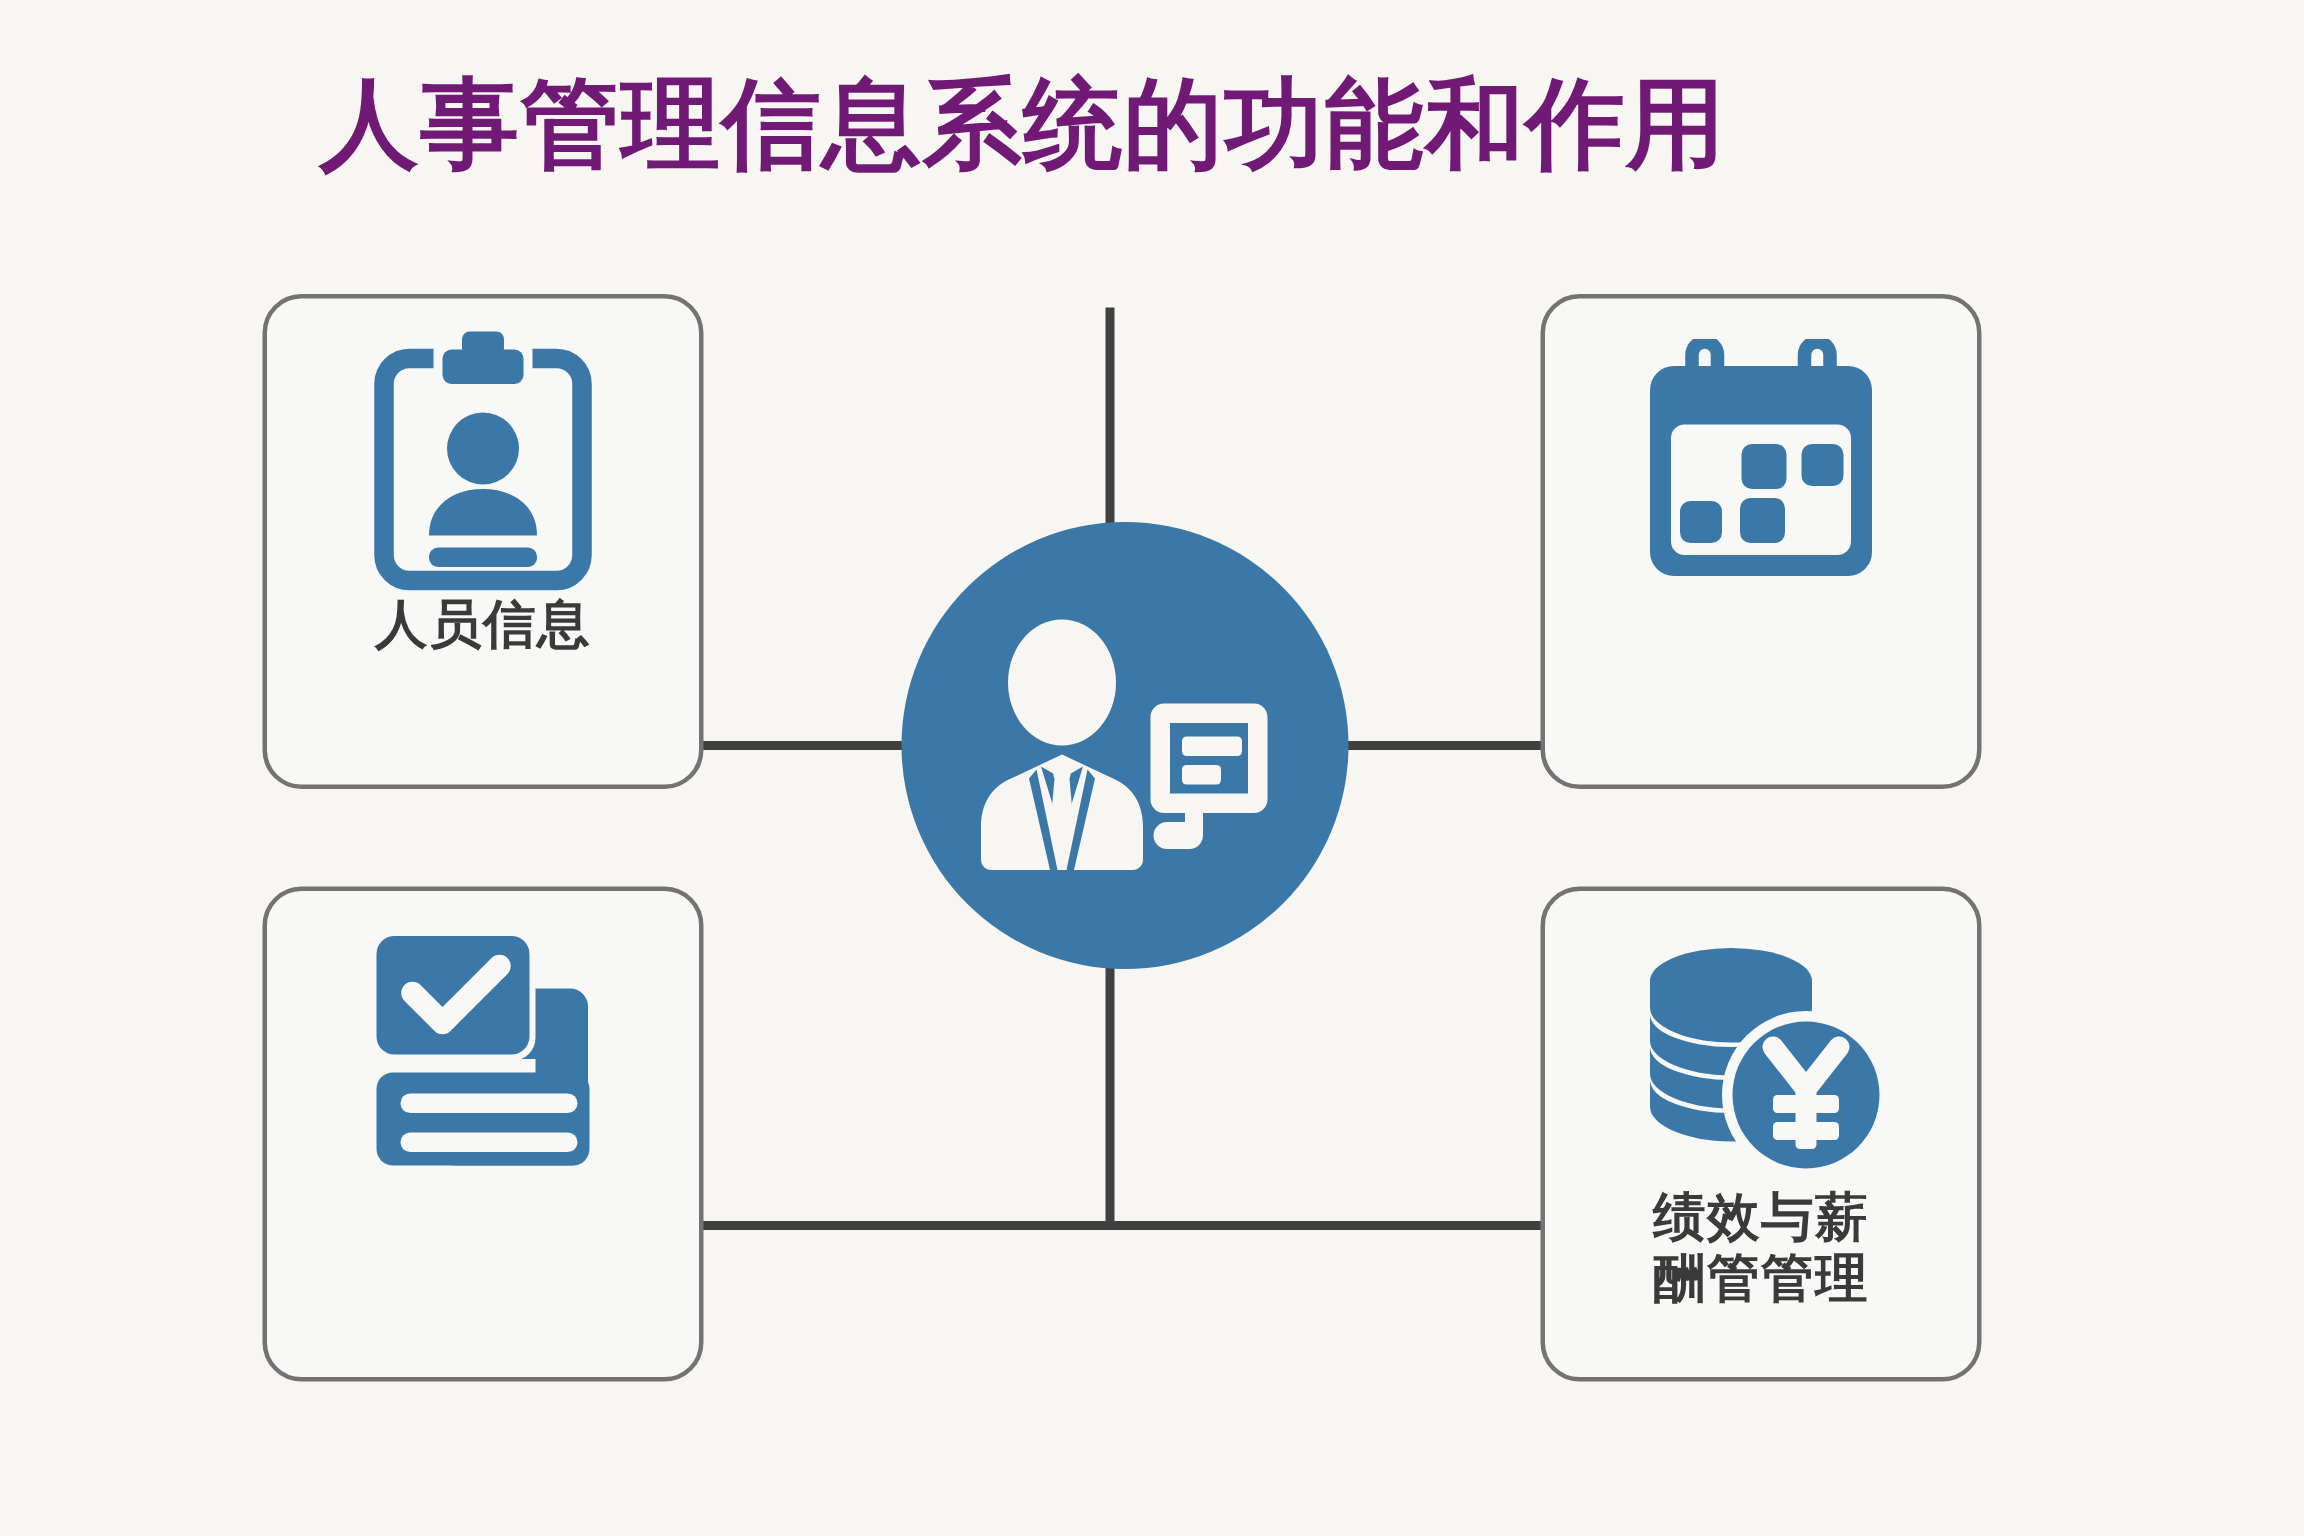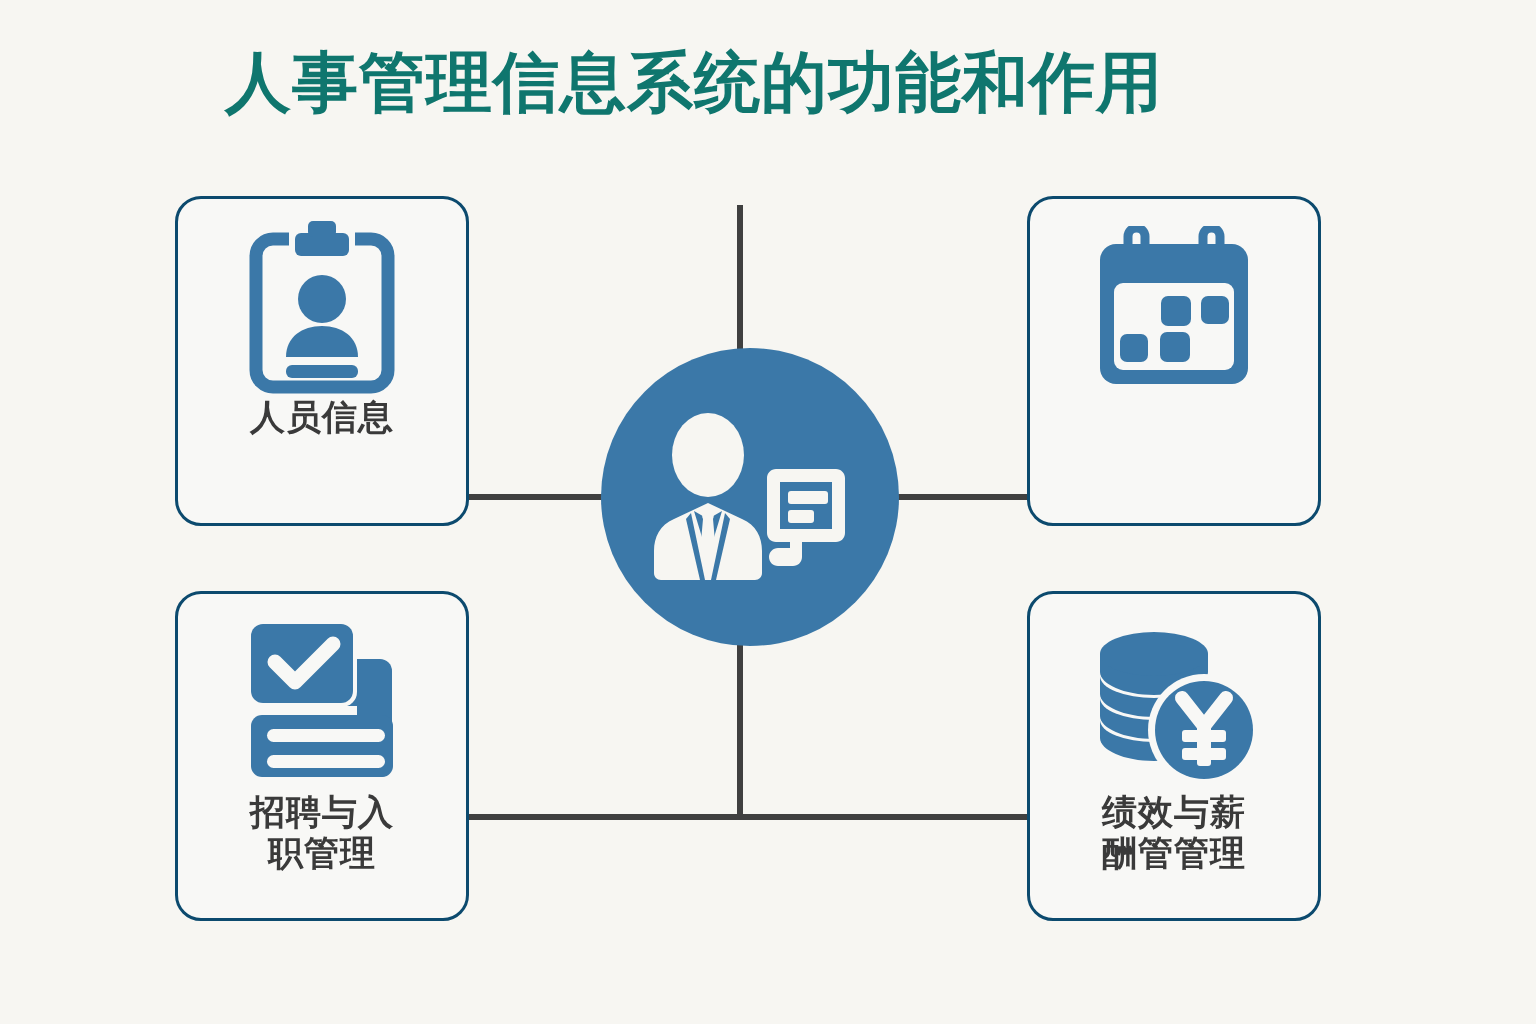--- a/index.html
+++ b/index.html
@@ -17,47 +17,47 @@
   #stage {
     position: relative;
     width: 1536px;
     height: 1024px;
   }
 
   
   #page-title {
     position: absolute;
     top: 48px;
-    left: 12px;
+    left: 0;
     width: 1364px;
     text-align: center;
     font-size: 66px;
     font-weight: bold;
     letter-spacing: 1px;
-    color: #0f766e;
+    color: #701a75;
     line-height: 1.05;
     white-space: nowrap;
   }
 
   
   #connectors {
     position: absolute;
     left: 0;
     top: 0;
     width: 1536px;
     height: 1024px;
   }
 
   
   .card {
     position: absolute;
     width: 294px;
     height: 330px;
     background: #f8f8f6;
-    border: 3px solid #0c4a6e;
+    border: 3px solid #737373;
     border-radius: 26px;
     box-sizing: border-box;
     display: flex;
     flex-direction: column;
     align-items: center;
     justify-content: flex-start;
     padding-top: 24px;
     z-index: 3;
   }
   .card.tl { left: 175px;  top: 196px; }
@@ -215,24 +215,20 @@
 
         <path d="M33 46 L53 66 L91 28" fill="none" stroke="#f8f8f6" stroke-width="15" stroke-linecap="round" stroke-linejoin="round"></path>
 
         <rect x="3" y="90" width="112" height="10" fill="#f8f8f6"></rect>
 
         <rect x="9" y="99" width="142" height="62" rx="11" fill="#3B78A8"></rect>
 
         <rect x="25" y="113" width="118" height="13" rx="6.5" fill="#f8f8f6"></rect>
         <rect x="25" y="139" width="118" height="13" rx="6.5" fill="#f8f8f6"></rect>
       </svg>
-    </div>
-    <div class="card-label">
-      <div>招聘与入</div>
-      <div>职管理</div>
     </div>
   </div>
 
   <div class="card br">
     <div class="card-icon">
       <svg width="165" height="175" viewBox="0 0 165 175">
 
         <path d="M8 122 C8 134 32 145 62 145 C92 145 116 134 116 122
                  L116 104 L8 104 Z" fill="#3B78A8"></path>
         <ellipse cx="62" cy="104" rx="54" ry="22" fill="#f8f8f6"></ellipse>

